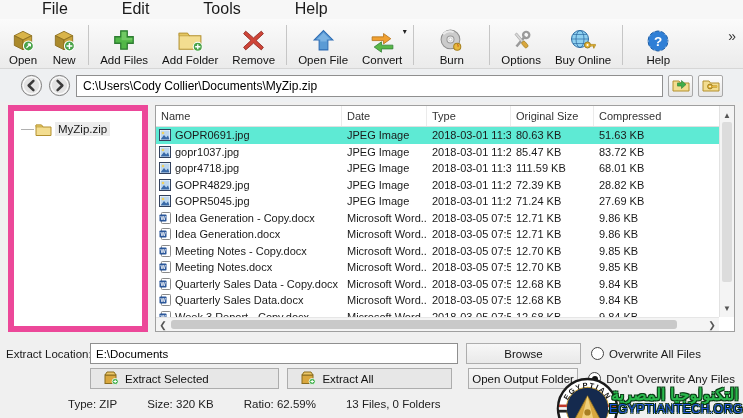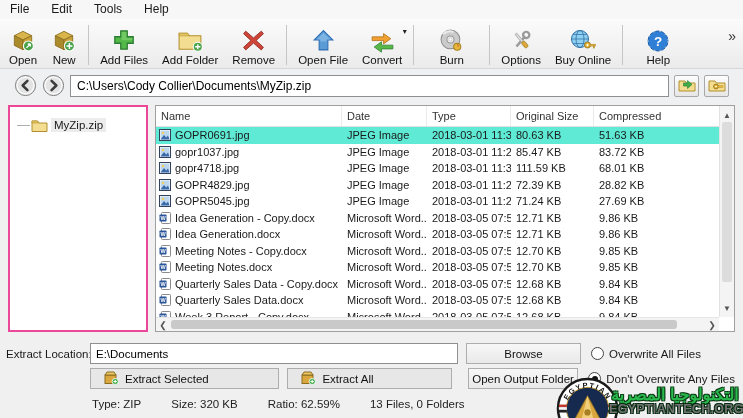--- a/index.html
+++ b/index.html
@@ -4,37 +4,37 @@
 <style>
   * { box-sizing: border-box; }
   html,body { margin:0; padding:0; }
   body {
     width:743px; height:418px; overflow:hidden; position:relative;
     background:#f0f0f0; color:#1a1a1a;
     font-family:"Liberation Sans", sans-serif; font-size:11px;
   }
   
   .menubar { height:19px; display:flex; align-items:center; padding-left:6px; background:#f7f7f7; }
-  .menu-item { padding:0 10px 2px 4px; margin-right:8px; font-size:12px; }
+  .menu-item { padding:0 10px 2px 4px; margin-right:8px; font-size:16px;margin-left:32px; }
   
   .toolbar { height:50px; display:flex; align-items:center; background:linear-gradient(#fbfbfb,#ebebeb); border-bottom:1px solid #d6d6d6; padding:0 2px; position:relative; }
   .tbtn { display:flex; flex-direction:column; align-items:center; justify-content:flex-end; height:46px; padding:1px 7px; }
   .ticon { height:28px; display:flex; align-items:flex-end; justify-content:center; position:relative; }
   .tlabel { font-size:11.5px; margin-top:1px; white-space:nowrap; color:#111; }
   .tsep { width:1px; height:40px; background:#c6c6c6; margin:2px 4px 0; }
   .dd-arrow { position:absolute; right:-11px; top:2px; font-size:8px; color:#222; }
   .overflow-chevron { position:absolute; right:7px; top:9px; font-size:14px; color:#333; }
   
-  .addressbar { height:33px; display:flex; align-items:center; gap:5px; padding:0 14px; background:#eef0f2; }
+  .addressbar { height:33px; display:flex; align-items:center; gap:5px; padding:0 20px; background:#eef0f2; }
   .navbtn { width:23px; height:23px; padding:0; border:none; background:transparent; }
   .path-input { flex:1; height:22px; border:1px solid #8f8f8f; background:#fff; font:12px "Liberation Sans",sans-serif; padding:0 6px; }
   .abtn { width:25px; height:22px; border:1px solid #a8a8a8; background:linear-gradient(#fdfdfd,#e6e6e6); display:flex; align-items:center; justify-content:center; border-radius:2px; }
   
   .main { display:flex; gap:7px; margin:3px 8px 0; height:227px; }
-  .tree-panel { width:140px; background:#fff; border:2px solid #ec4899; padding-top:9px; }
+  .tree-panel { width:140px; background:#fff; border:6px solid #ec4899; padding-top:9px; }
   .tree-item { display:flex; align-items:center; height:18px; }
   .tree-dash { width:13px; border-top:1px solid #b0b0b0; margin-left:7px; }
   .tree-folder { margin:0 3px 0 1px; display:inline-flex; }
   .tree-label { background:#ececec; padding:1px 3px; font-size:11.5px; }
   .list-panel { flex:1; background:#fff; border:1px solid #9f9f9f; position:relative; display:flex; flex-direction:column; overflow:hidden; }
   .lheader { display:grid; grid-template-columns:186px 85px 84px 83px 1fr; height:21px; margin-right:15px; border-bottom:1px solid #e0e0e0; }
   .hcell { padding-left:5px; border-right:1px solid #ebebeb; display:flex; align-items:center; color:#333; }
   .lrows { flex:1; overflow:hidden; margin-right:15px; }
   .lrow { display:grid; grid-template-columns:186px 85px 84px 83px 1fr; height:16.5px; align-items:center; }
   .lrow.sel { background:#5eead4; }
@@ -57,27 +57,27 @@
   .ebtn { height:21px; border:1px solid #adadad; background:linear-gradient(#f7f7f7,#e9e9e9); font-size:11.5px; display:flex; align-items:center; justify-content:center; gap:6px; color:#111; }
   .btn-browse, .btn-open-output { width:115px; }
   .btn-extract-sel { width:197px; background:#e7e7e7; justify-content:flex-start; padding-left:12px; }
   .btn-extract-all { width:171px; background:#e7e7e7; justify-content:flex-start; padding-left:12px; }
   .spacer76 { width:76px; flex:0 0 76px; }
   .radio-wrap { display:flex; align-items:center; gap:5px; margin-left:2px; }
   .radio { width:13px; height:13px; border:1px solid #444; border-radius:50%; background:#fff; display:flex; align-items:center; justify-content:center; }
   .radio .dot { width:6px; height:6px; border-radius:50%; background:#111; }
   .radio-label { font-size:11.5px; white-space:nowrap; }
   
-  .statusbar { display:flex; align-items:center; gap:30px; padding-left:92px; height:26px; font-size:11.5px; color:#222; }
+  .statusbar { display:flex; align-items:center; gap:30px; padding-left:68px; height:26px; font-size:11.5px; color:#222; }
   
   .wm-badge { position:absolute; left:556px; top:377px; width:63px; height:63px; }
   .wm-text { position:absolute; right:2px; bottom:1px; width:132px; text-align:center; line-height:1.1; }
   .wm-arabic { font-size:16px; font-weight:bold; color:#2ab94c;
     text-shadow:-1px -1px 0 #0a3d16, 1px -1px 0 #0a3d16, -1px 1px 0 #0a3d16, 1px 1px 0 #0a3d16; }
-  .wm-site { font-size:12.5px; font-weight:bold; color:#737373; letter-spacing:0.3px;
+  .wm-site { font-size:12.5px; font-weight:normal; color:#1d4ed8; letter-spacing:0.3px;
     text-shadow:-1px -1px 0 #052c10, 1px -1px 0 #052c10, -1px 1px 0 #052c10, 1px 1px 0 #052c10; }
 </style>
 </head>
 <body>
 
 <div class="menubar">
   <span class="menu-item">File</span>
   <span class="menu-item">Edit</span>
   <span class="menu-item">Tools</span>
   <span class="menu-item">Help</span>

